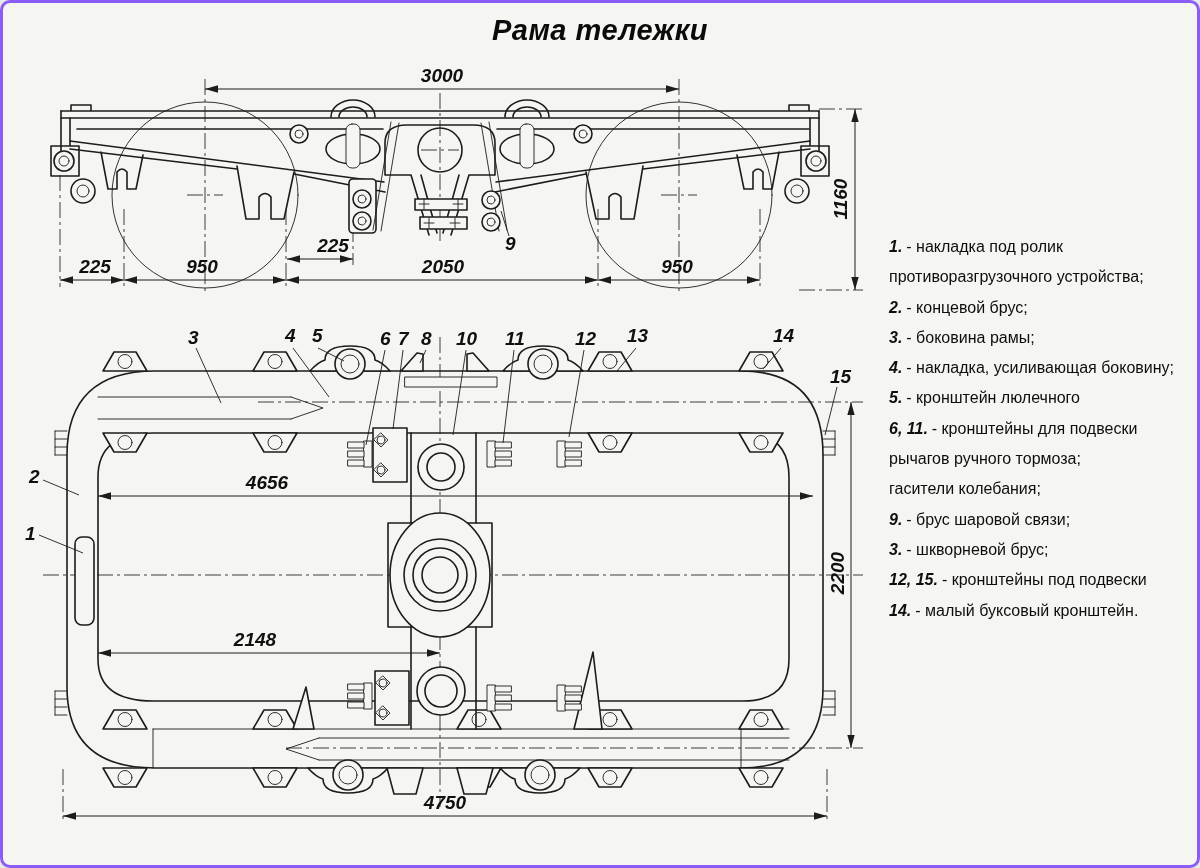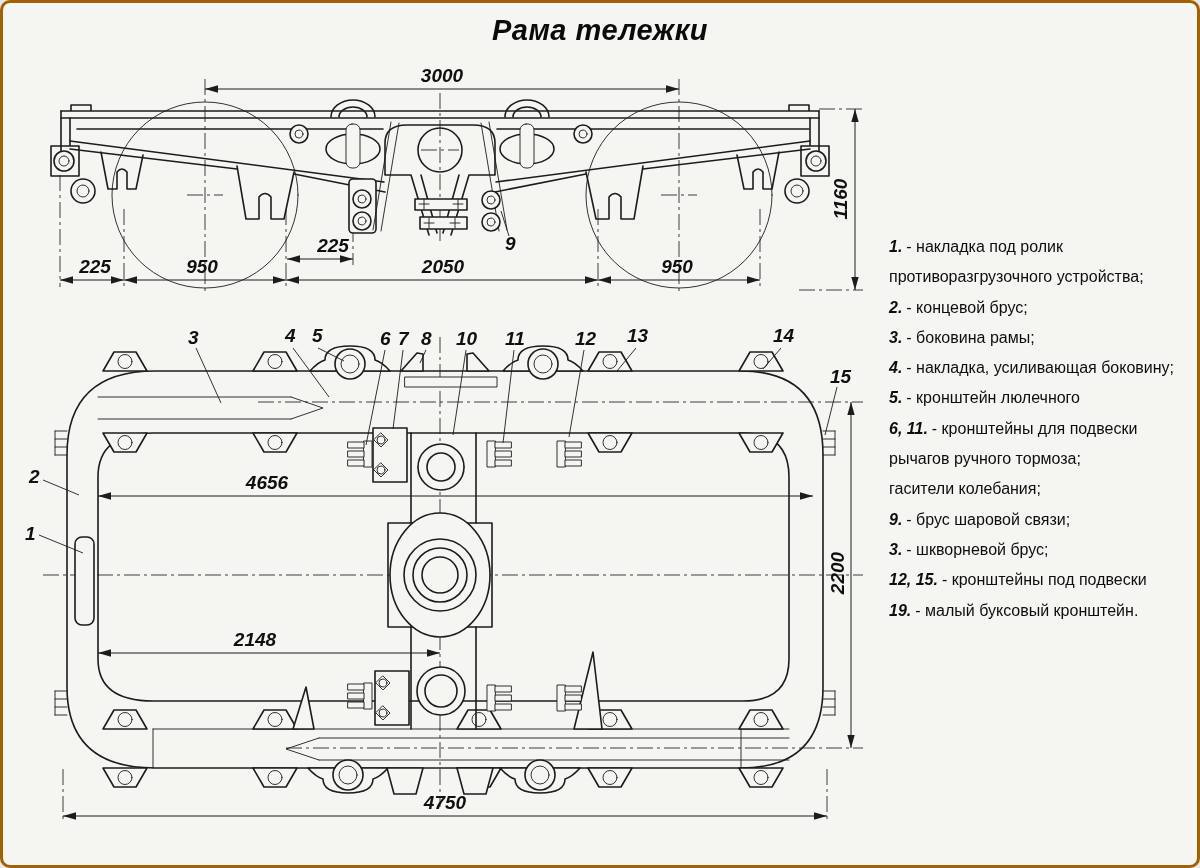--- a/index.html
+++ b/index.html
@@ -1,16 +1,16 @@
 <!DOCTYPE html>
 <html><head>
 <meta charset="utf-8">
 <style>
   html,body{margin:0;padding:0;background:#e8e8e6}
-  .page{position:relative;width:1200px;height:868px;background:#f5f5f2;border:3px solid #a16207;
+  .page{position:relative;width:1200px;height:868px;background:#f5f5f2;border:3px solid #8b5cf6;
         border-radius:10px;box-sizing:border-box;overflow:hidden;
         font-family:"Liberation Sans",sans-serif;color:#0e0e0e}
   .title{position:absolute;top:11px;left:0;width:100%;text-align:center;
          font-size:29px;font-weight:700;font-style:italic;letter-spacing:.5px;color:#0b0b0b}
   svg.draw{position:absolute;left:0;top:0}
   .legend{position:absolute;left:886px;top:229px;width:306px;font-size:16px;line-height:30.3px}
   .legend-line{white-space:nowrap}
   .legend b{font-style:italic;font-weight:700;margin-right:4px}
   
   .ln{stroke:#1c1c1c;stroke-width:1.6;fill:none;stroke-linecap:round;stroke-linejoin:round}
@@ -245,15 +245,15 @@
       <div class="legend-line"><b>2.</b>- концевой брус;</div>
       <div class="legend-line"><b>3.</b>- боковина рамы;</div>
       <div class="legend-line"><b>4.</b>- накладка, усиливающая боковину;</div>
       <div class="legend-line"><b>5.</b>- кронштейн люлечного</div>
       <div class="legend-line"><b>6, 11.</b>- кронштейны для подвески</div>
       <div class="legend-line">рычагов ручного тормоза;</div>
       <div class="legend-line">гасители колебания;</div>
       <div class="legend-line"><b>9.</b>- брус шаровой связи;</div>
       <div class="legend-line"><b>3.</b>- шкворневой брус;</div>
       <div class="legend-line"><b>12, 15.</b>- кронштейны под подвески</div>
-      <div class="legend-line"><b>19.</b>- малый буксовый кронштейн.</div>
+      <div class="legend-line"><b>14.</b>- малый буксовый кронштейн.</div>
     </div>
 </div>
 
 </body></html>

